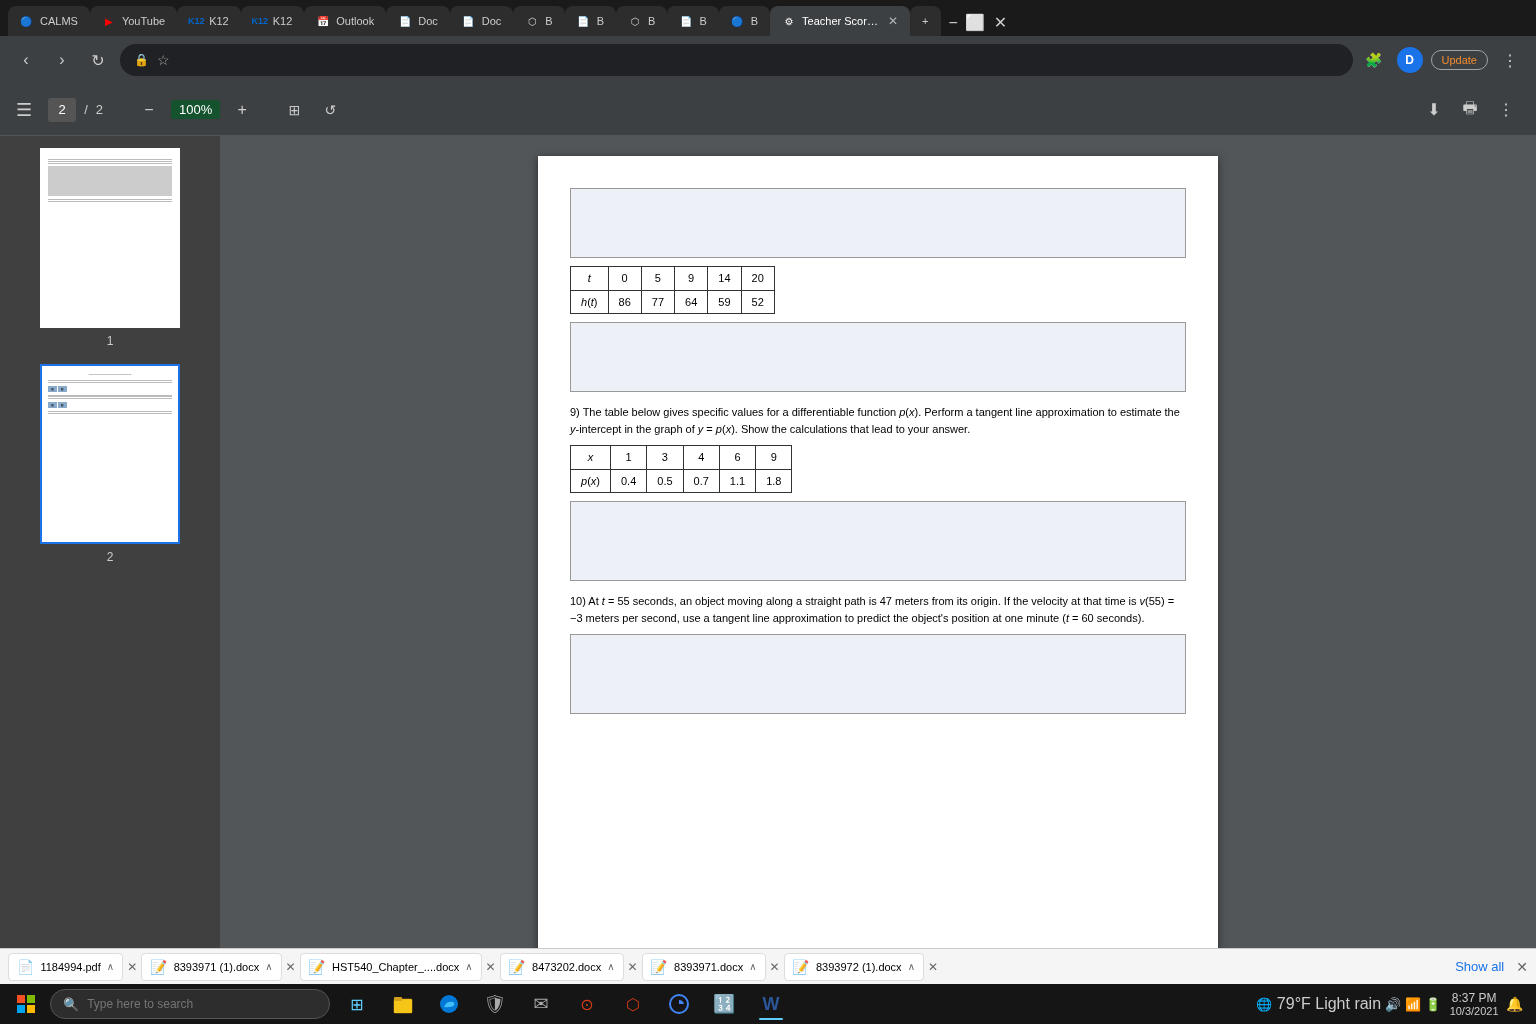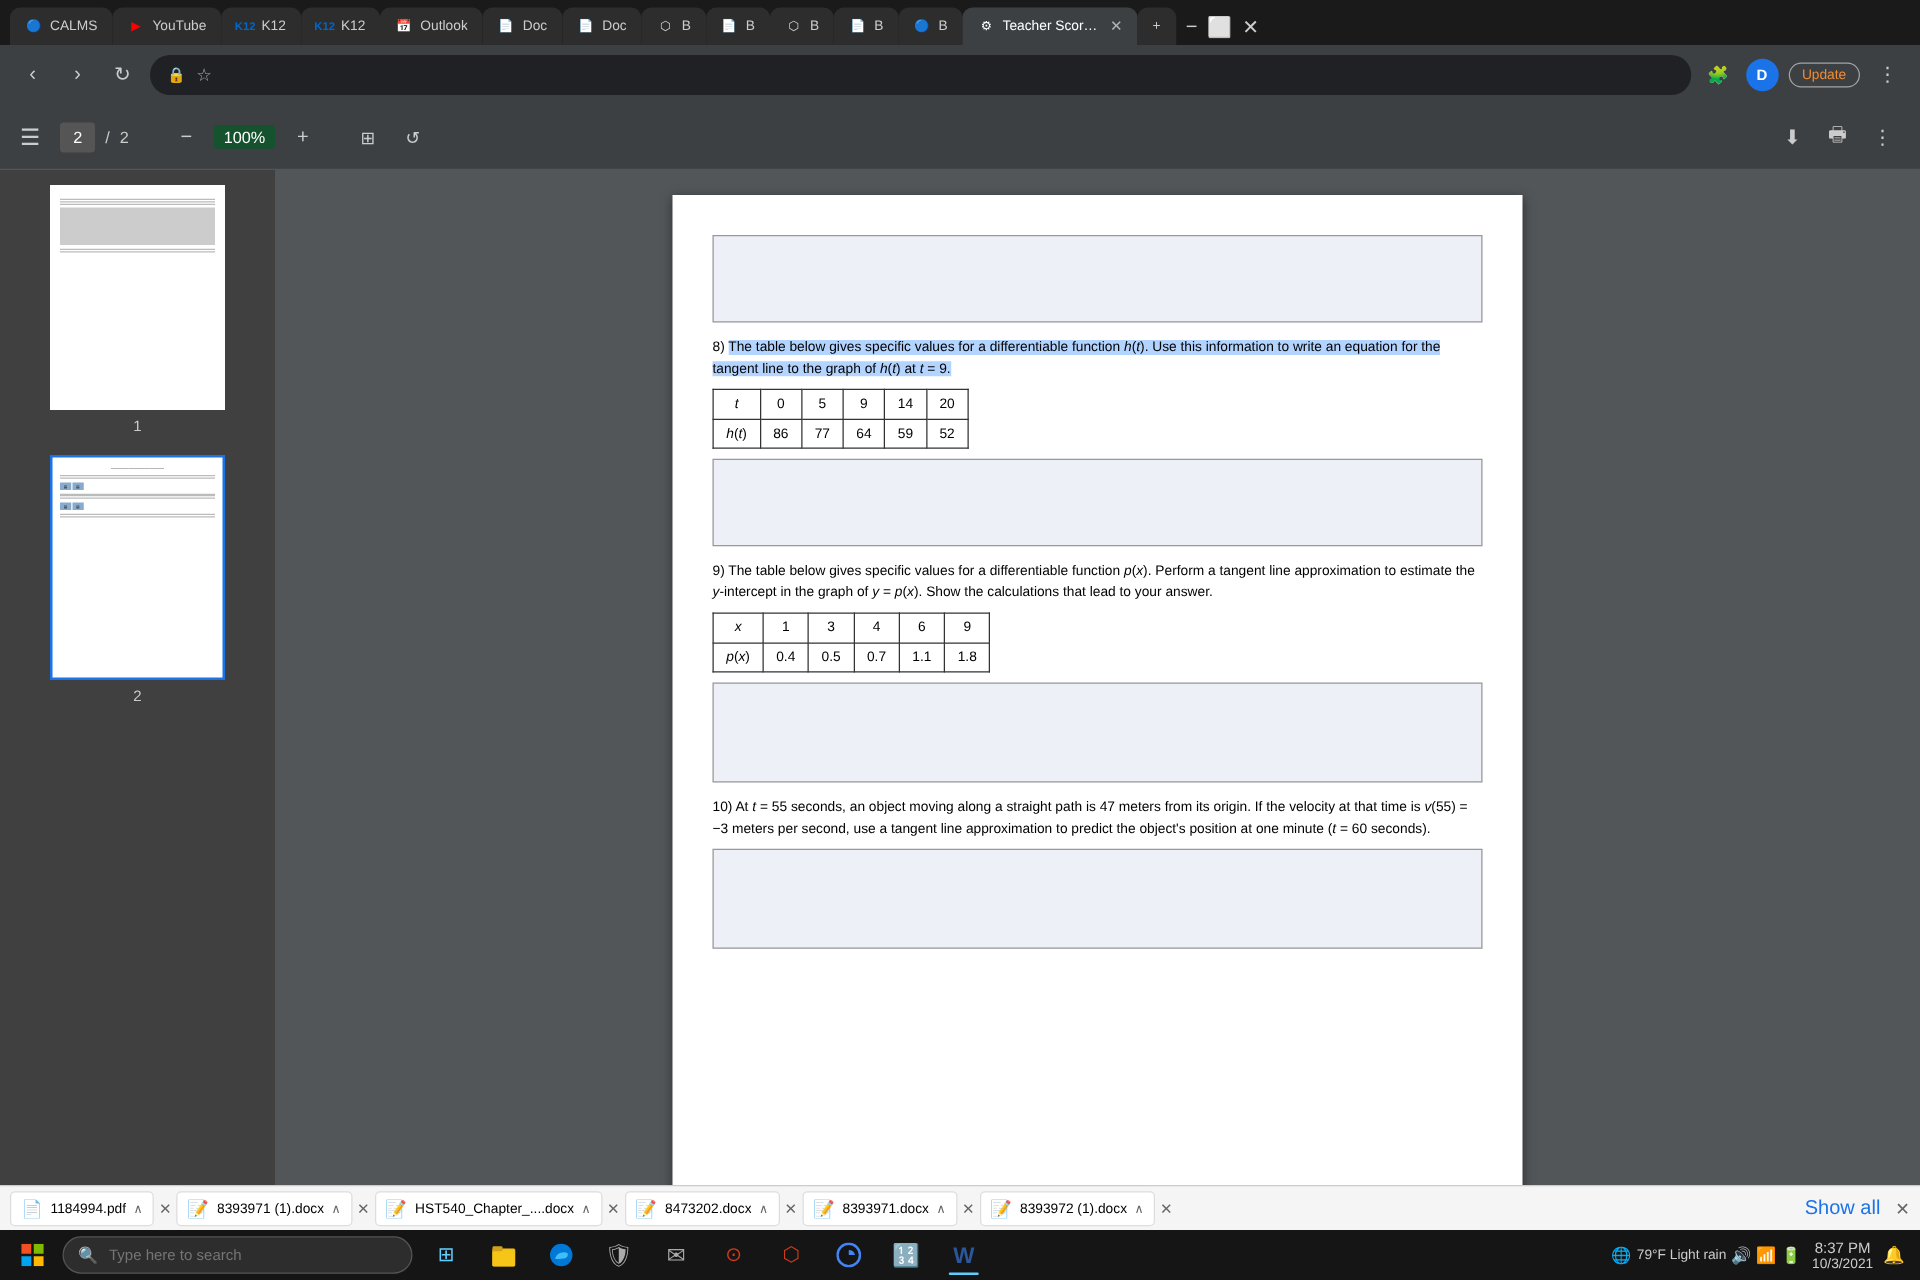--- a/index.html
+++ b/index.html
@@ -243,21 +243,21 @@
     }
     .download-item-icon { font-size: 14px; flex-shrink: 0; }
     .download-item-name { overflow: hidden; text-overflow: ellipsis; white-space: nowrap; }
     .download-chevron { color: #666; font-size: 10px; }
     .download-close { color: #666; font-size: 12px; cursor: pointer; }
     .show-all-btn {
       margin-left: auto;
       background: none;
       border: none;
       color: #1a73e8;
-      font-size: 16px;
+      font-size: 13px;
       cursor: pointer;
       padding: 4px 8px;
     }
     .download-bar-close { color: #666; font-size: 14px; cursor: pointer; }
 
     .thumb-page-content { width: 100%; height: 100%; padding: 6px; font-size: 3.5px; color: #333; overflow: hidden; }
     .thumb-lines-block { display: flex; flex-direction: column; gap: 1px; margin: 3px 0; }
     .thumb-mini-line { background: #bbb; height: 0.8px; }
   </style>
 </head>
@@ -419,26 +419,20 @@
         <span class="thumb-num">2</span>
       </div>
 
     </div>
 
     <div class="pdf-content-wrapper">
       <div class="pdf-page">
 
         <div class="answer-box"></div>
 
-        <div class="question-text">
-          <span>8)</span>
-          <span class="highlight">
-            The table below gives specific values for a differentiable function <em>h</em>(<em>t</em>). Use this information to write an equation for the tangent line to the graph of <em>h</em>(<em>t</em>) at <em>t</em> = 9.
-          </span>
-        </div>
 
         <table class="data-table">
           <tbody>
               <tr>
             <td><em>t</em></td>
             <td>0</td>
             <td>5</td>
             <td>9</td>
             <td>14</td>
             <td>20</td>
@@ -583,21 +577,21 @@
           <path d="M10 6 Q14 6 15 10 L10 10" fill="#4285f4"></path>
         </svg>
       </div>
       <div class="taskbar-app" style="color:#aaa; font-size:18px;">🔢</div>
       <div class="taskbar-app taskbar-app-active" style="color:#2b579a; font-size:18px; font-weight:bold;">W</div>
     </div>
 
     <div class="taskbar-right">
       <div class="taskbar-sys-icons">
         <span style="font-size:13px;">🌐</span>
-        <span style="font-size:11px; color:#ccc;">79°F  Light rain</span>
+        <span style="font-size:16px; color:#ccc;">79°F  Light rain</span>
         <span style="font-size:13px;">🔊</span>
         <span style="font-size:13px;">📶</span>
         <span style="font-size:13px;">🔋</span>
       </div>
       <div class="taskbar-time">
         <div style="font-size:12px; color:#ccc;">8:37 PM</div>
         <div style="font-size:11px; color:#ccc;">10/3/2021</div>
       </div>
       <span style="font-size:14px; color:#ccc;">🔔</span>
     </div>

